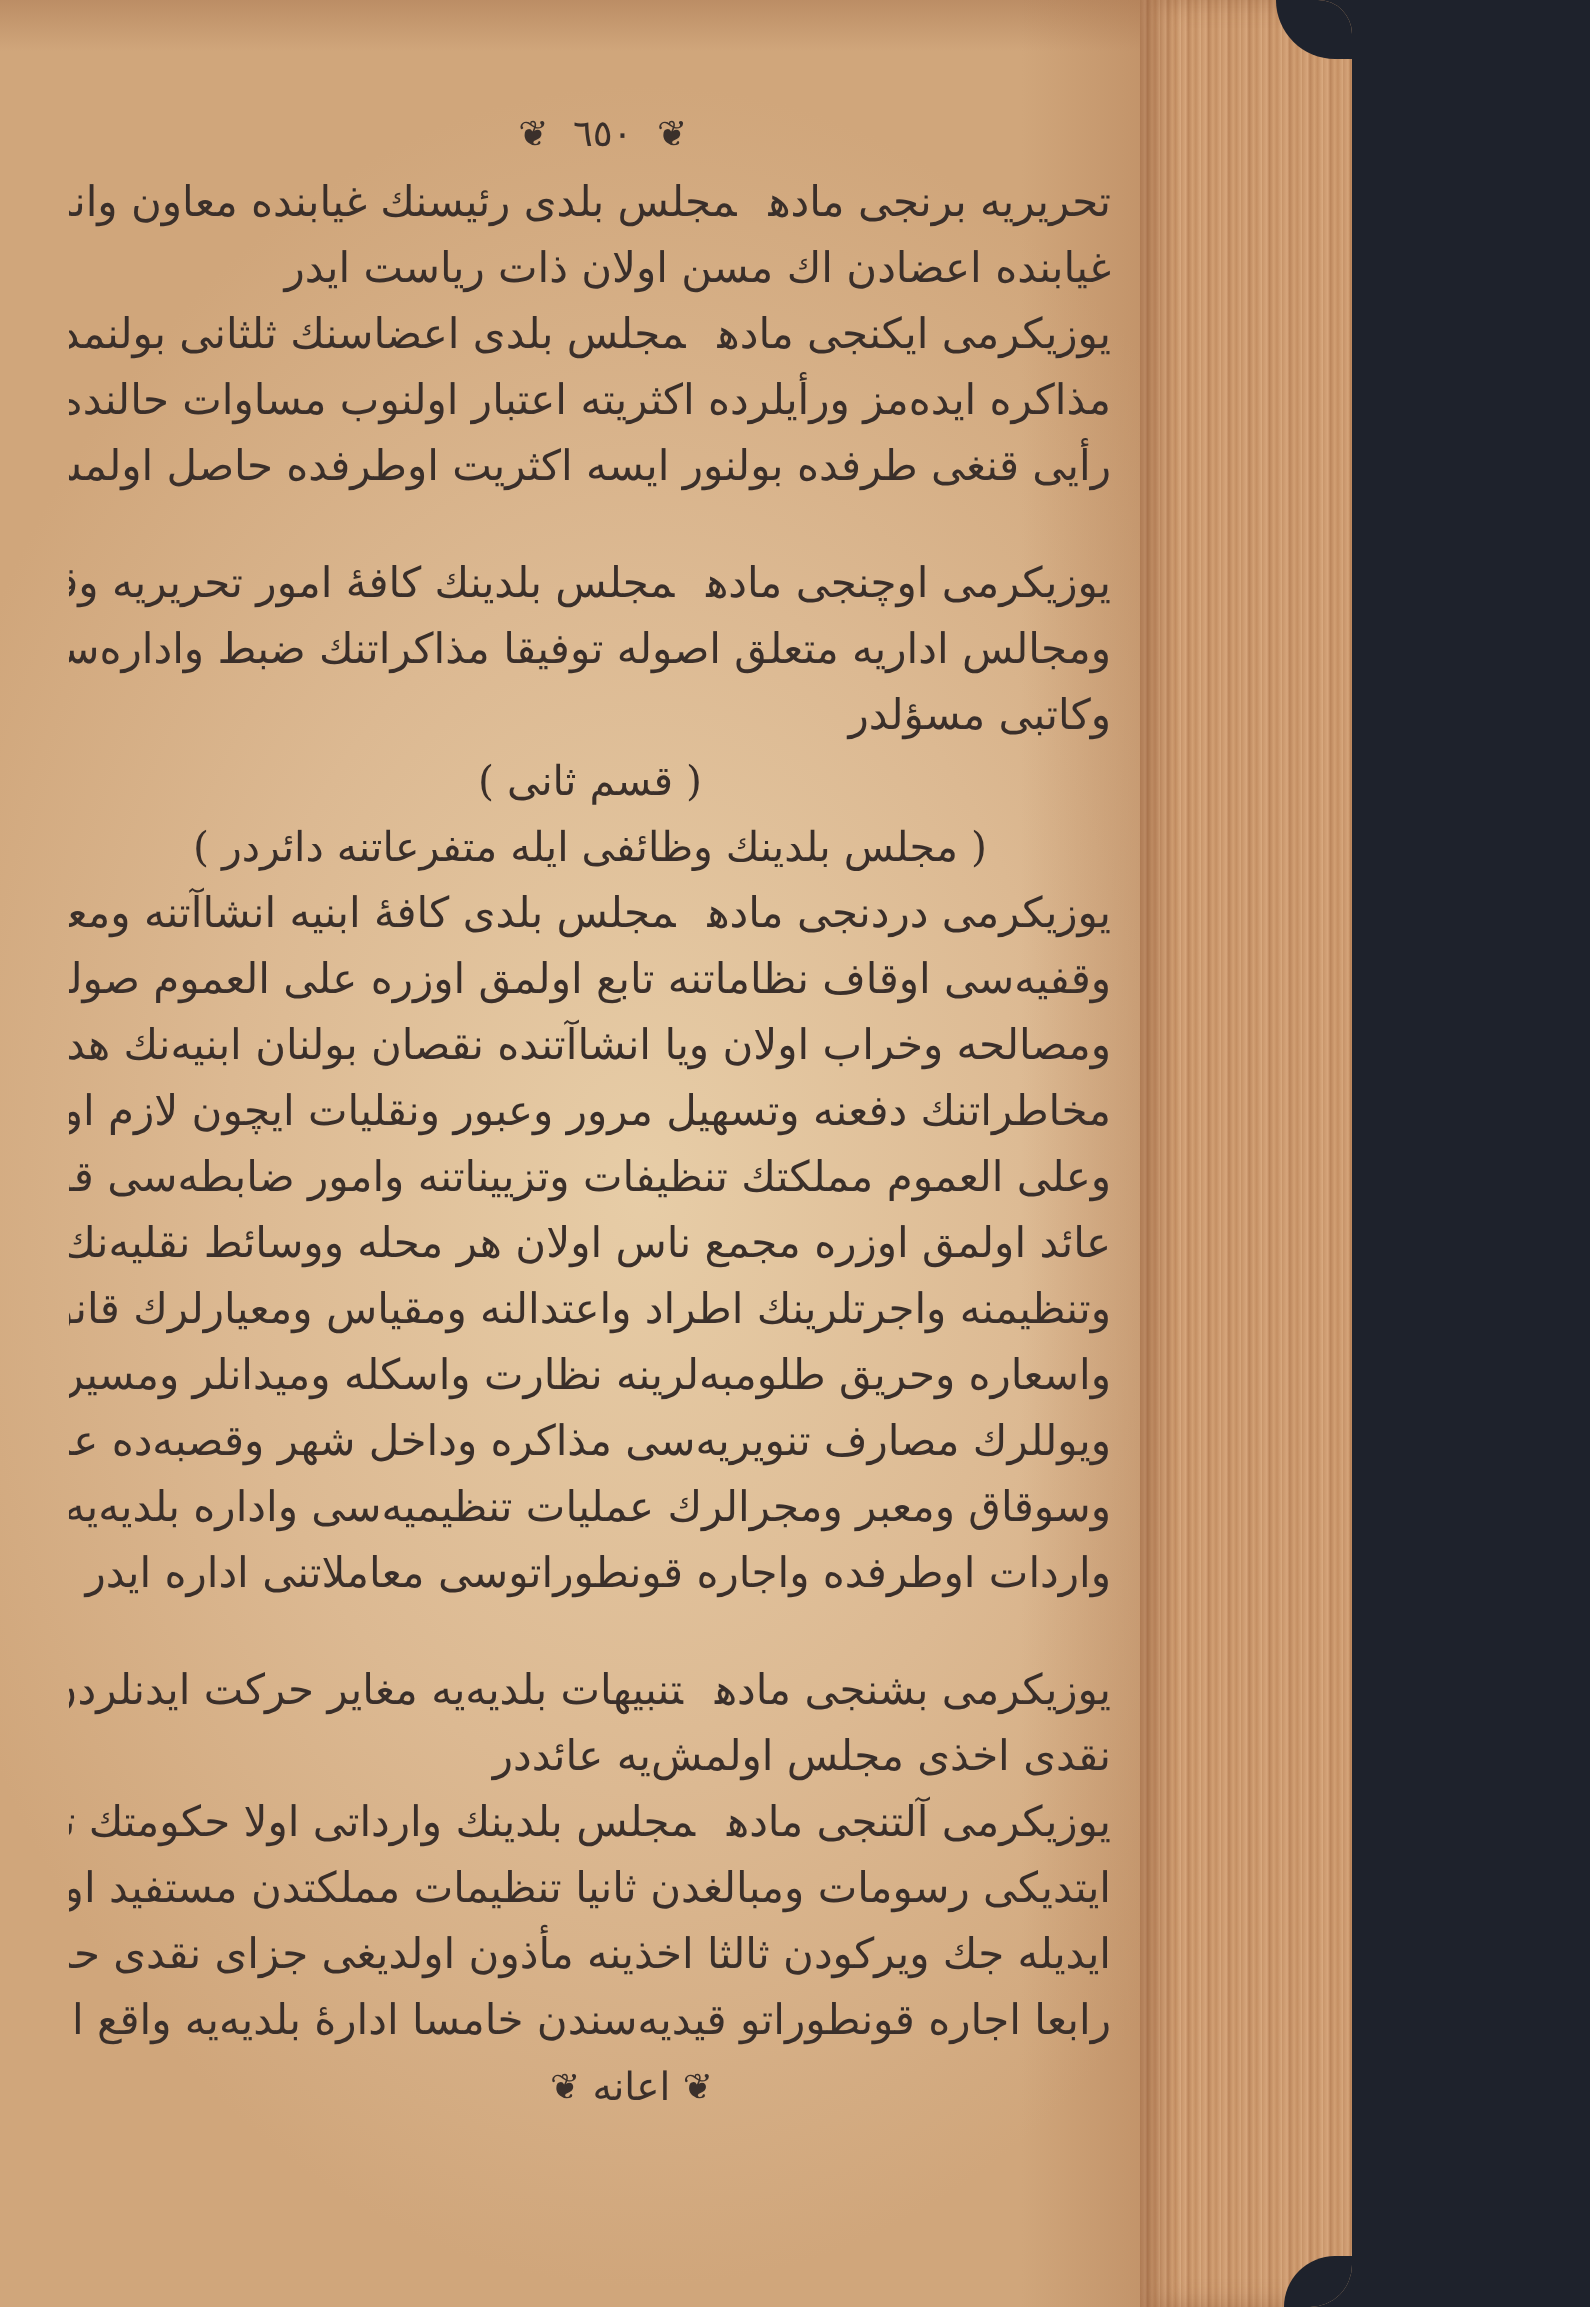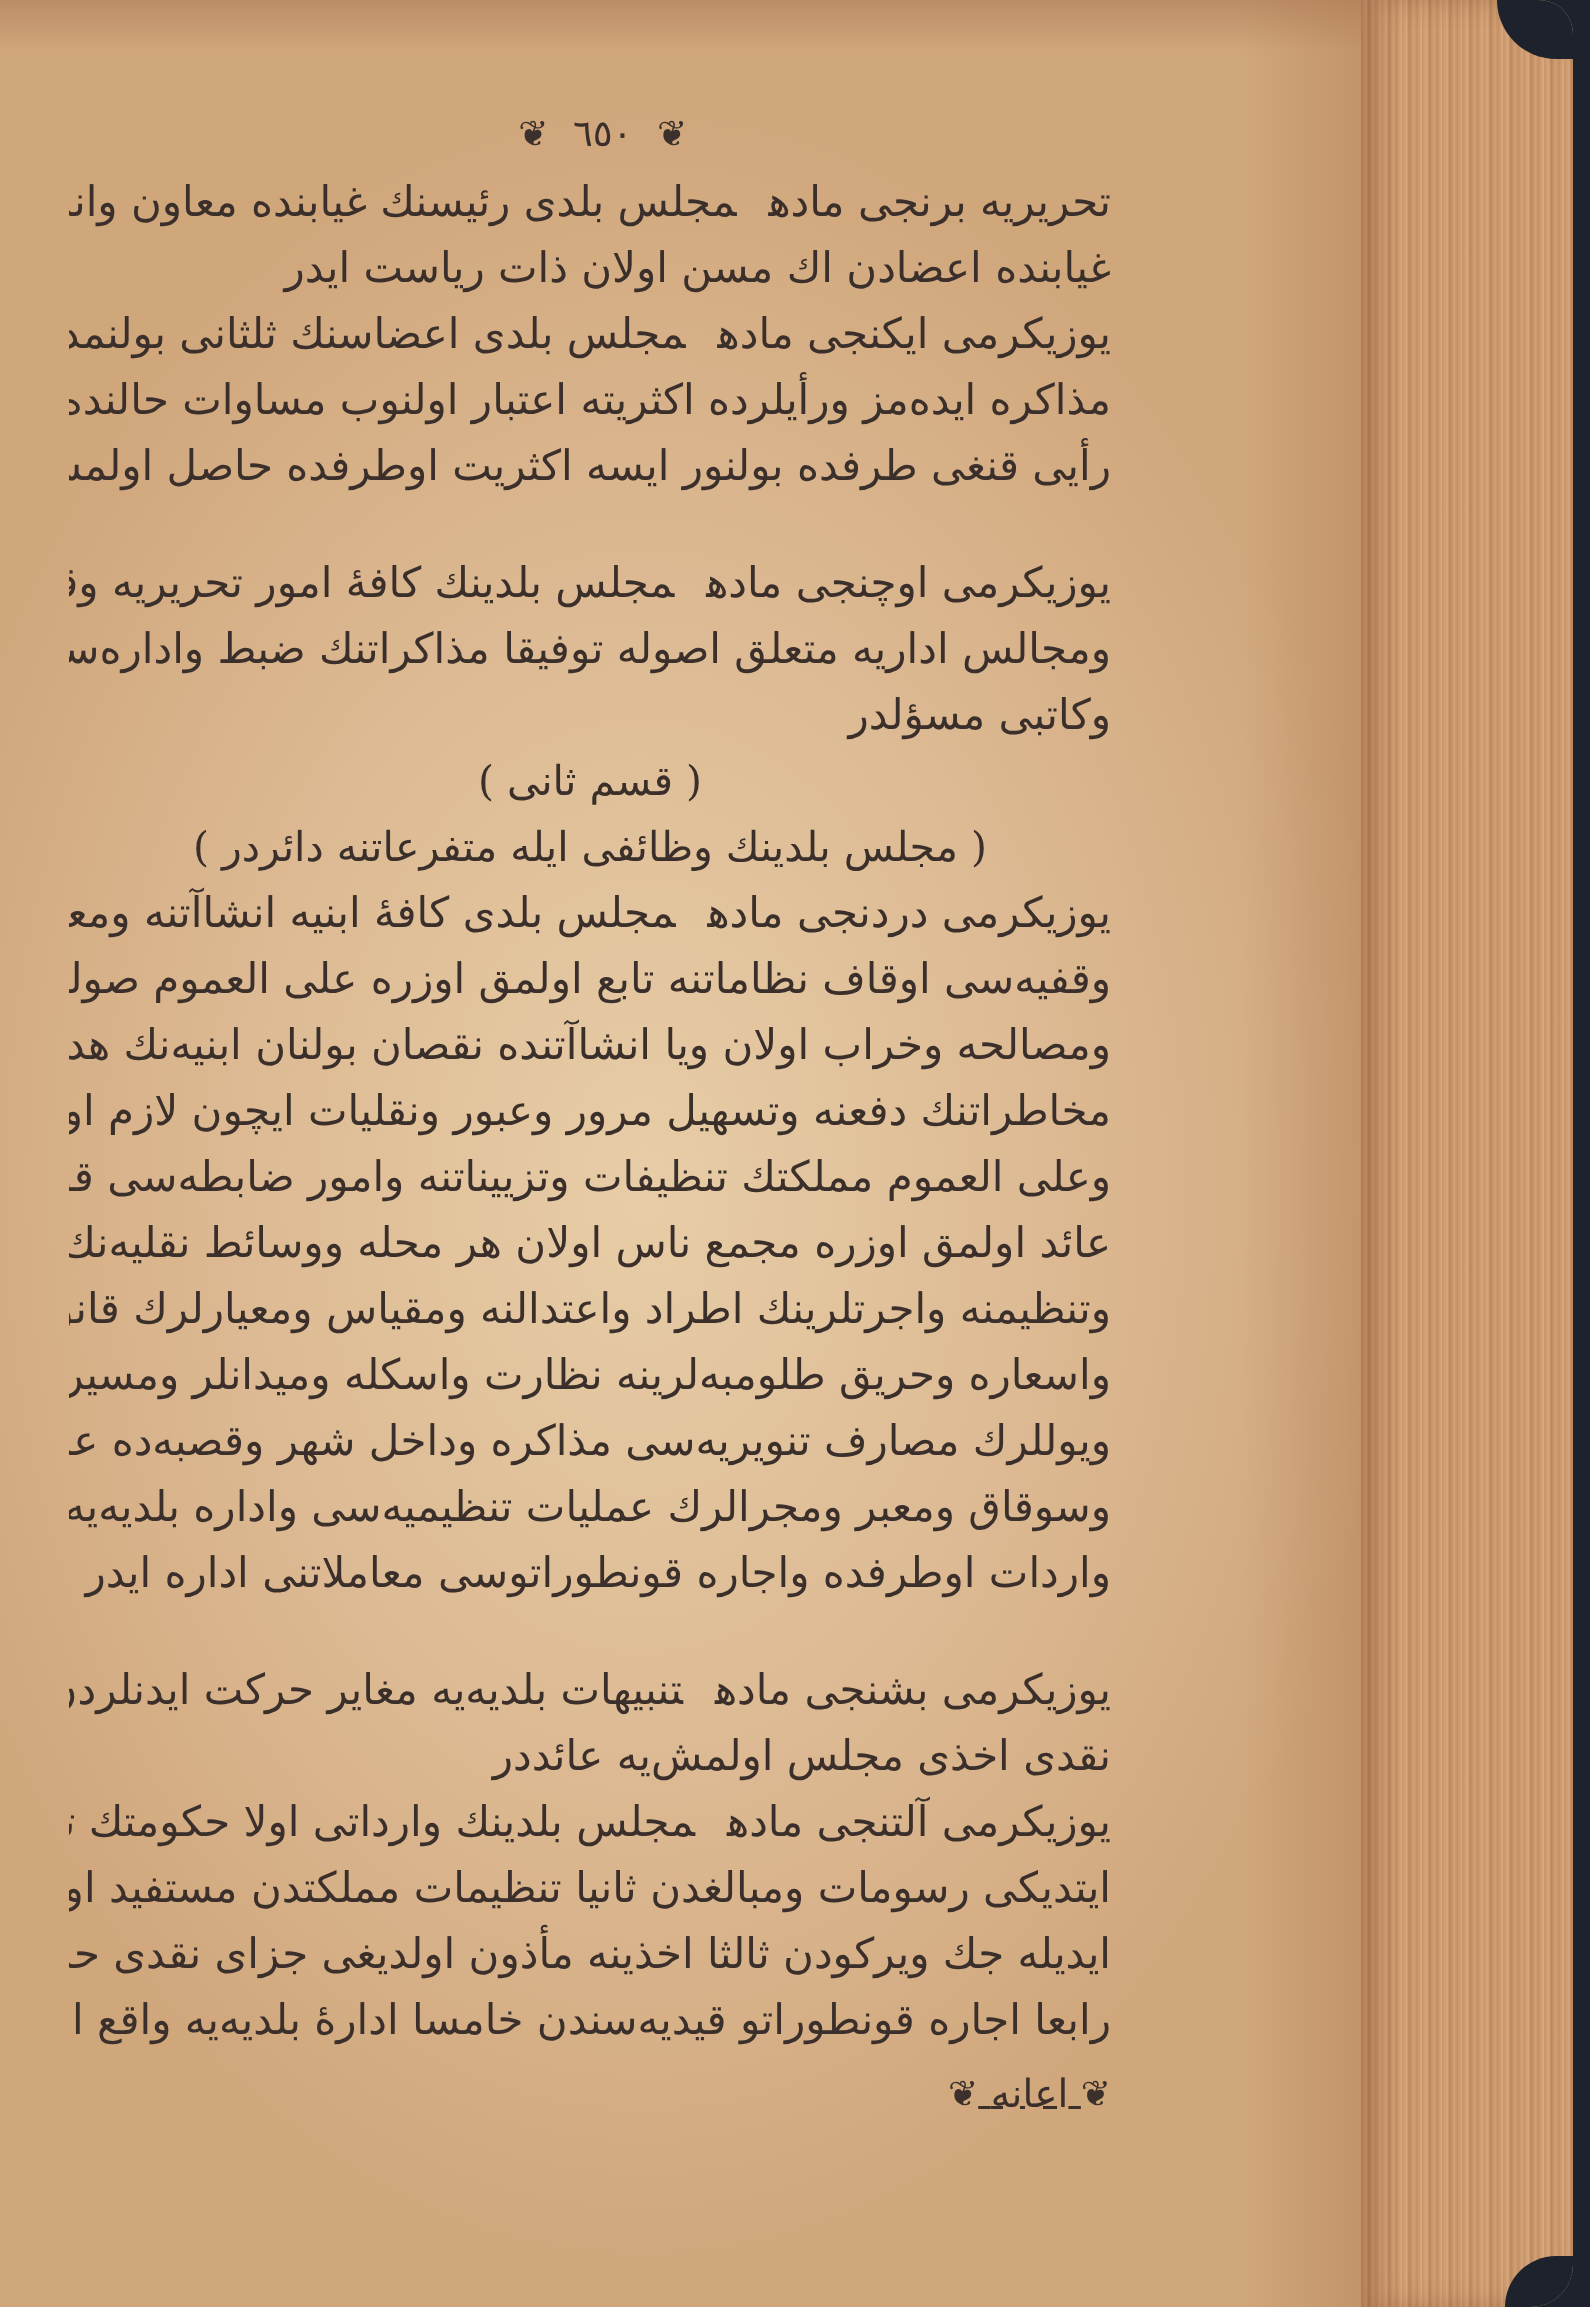--- a/index.html
+++ b/index.html
@@ -11,21 +11,21 @@
       height: 2307px;
       position: relative;
       overflow: hidden;
       background: #1e222c;
       font-family: "DejaVu Serif", "Liberation Serif", serif;
     }
     .page {
       position: absolute;
       left: 0;
       top: 0;
-      width: 1573px;
+      width: 1352px;
       height: 2307px;
       background:
         radial-gradient(ellipse 762px 1101px at 644px 1186px, #e7cda7 0%, #dcb992 55%, #d0a67b 100%);
       border-top-right-radius: 34px;
       border-bottom-right-radius: 42px;
       overflow: hidden;
     }
     .page::before {
       
       content: "";
@@ -114,26 +114,25 @@
     }
     .center-heading {
       text-align: right;
       text-align-last: center;
       font-size: 41px;
       line-height: 66px;
       height: 66px;
     }
     .footer-catchword {
       font-size: 39px;
-      line-height: 76px;
+      line-height: 62px;
       height: 59px;
-      text-align: right;
+      text-align: center;
       direction: rtl;
       padding-left: 83px;
-      text-decoration: underline;
     }
     .footer-catchword span { vertical-align: middle; }
   </style>
 </head>
 <body>
 
 <div class="page">
   <div class="page-edges"></div>
   <div class="corner-shadow-top"></div>
   <div class="corner-shadow-bottom"></div>

